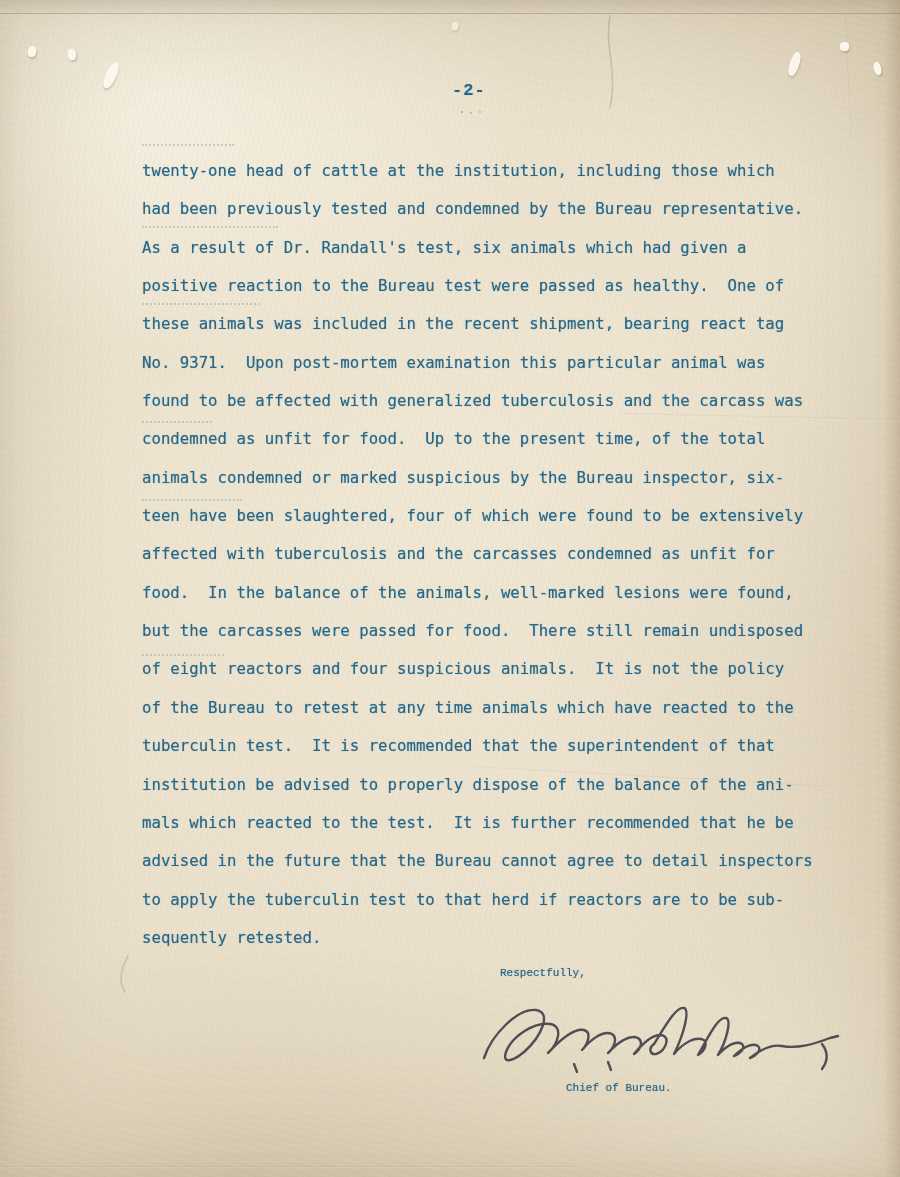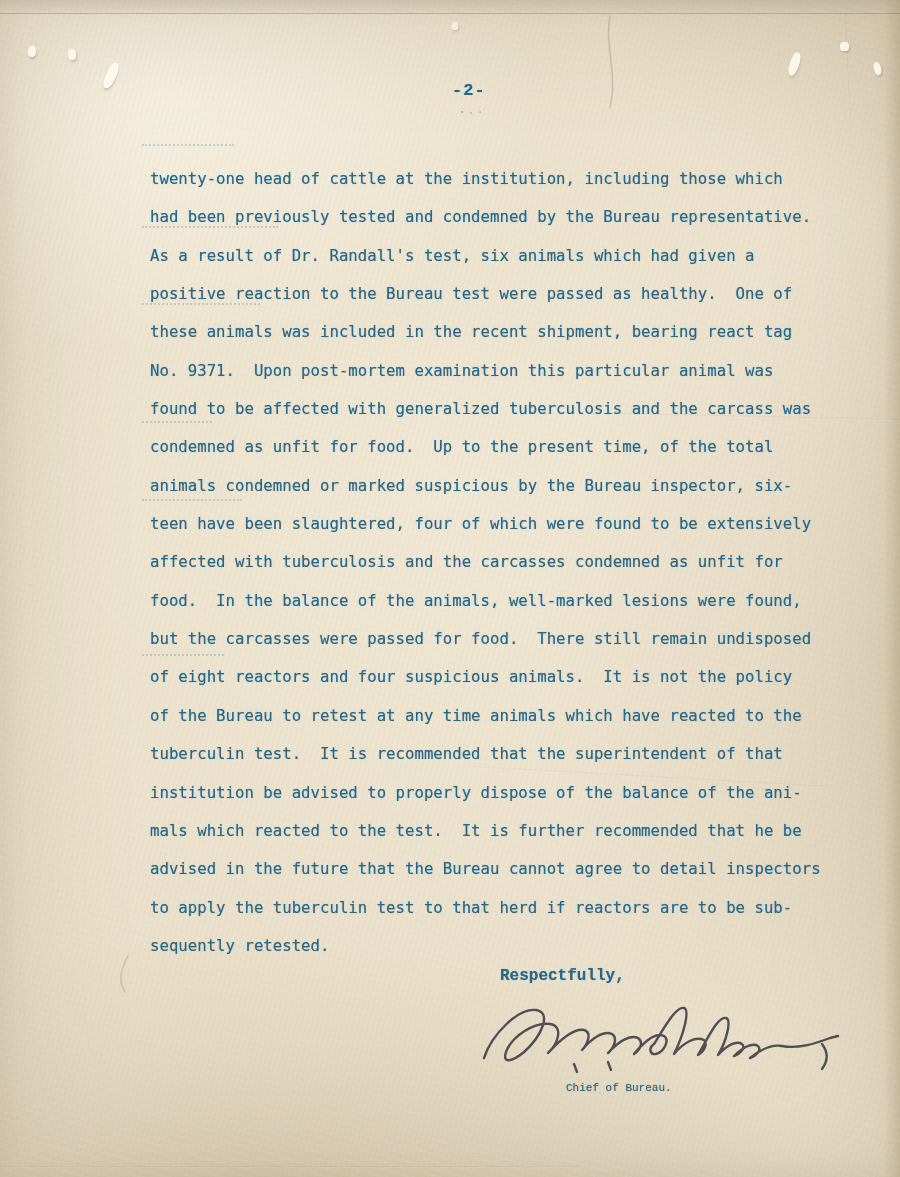--- a/index.html
+++ b/index.html
@@ -25,23 +25,23 @@
     border-bottom:1px solid rgba(110,92,66,.22);}
   .right-edge{position:absolute;right:0;top:0;width:16px;height:1177px;
     background:linear-gradient(to left, rgba(140,115,80,.20), transparent);}
   .crease{position:absolute;height:2px;pointer-events:none;
     background:linear-gradient(rgba(120,100,70,.18), rgba(255,255,255,.22));}
   .ink{color:var(--ink,#26688a);text-shadow:0 0 1px rgba(38,104,140,.55);}
   .page-number{position:absolute;left:452px;top:81px;font-size:17px;font-weight:bold;letter-spacing:1px;}
   .ghost-dots{position:absolute;left:461px;top:111px;width:2px;height:2px;border-radius:50%;
     background:rgba(60,125,160,.55);box-shadow:9px 1px 0 rgba(60,125,160,.45),18px 0 0 rgba(60,125,160,.40);}
   .body-text{position:absolute;left:142px;top:152px;width:690px;
-    font-size:15.7px;line-height:38.35px;white-space:pre;margin:8px;}
+    font-size:15.7px;line-height:38.35px;white-space:pre;margin:0;}
   .ghost{position:absolute;border-top:2px dotted rgba(70,130,160,.28);height:0;}
-  .closing{position:absolute;left:500px;top:967px;font-size:16px;font-weight:bold;}
+  .closing{position:absolute;left:500px;top:967px;font-size:11px;}
   .signer-title{position:absolute;left:566px;top:1082px;font-size:11px;}
   .signature{position:absolute;left:478px;top:998px;width:370px;height:85px;}
   .signature path{fill:none;stroke:var(--sig,#43424a);stroke-width:2.4;
     stroke-linecap:round;stroke-linejoin:round;opacity:.92;}
   .pencil{position:absolute;left:0;top:0;width:900px;height:1177px;pointer-events:none;}
   .pencil path{fill:none;stroke:rgba(125,112,94,.55);stroke-width:1.6;stroke-linecap:round;}
   .emboss{position:absolute;background:rgba(252,248,238,.92);border-radius:45%;
     box-shadow:1px 2px 2px rgba(140,115,80,.35), inset 0 0 2px rgba(255,255,255,.9);}
 </style>
 </head>

